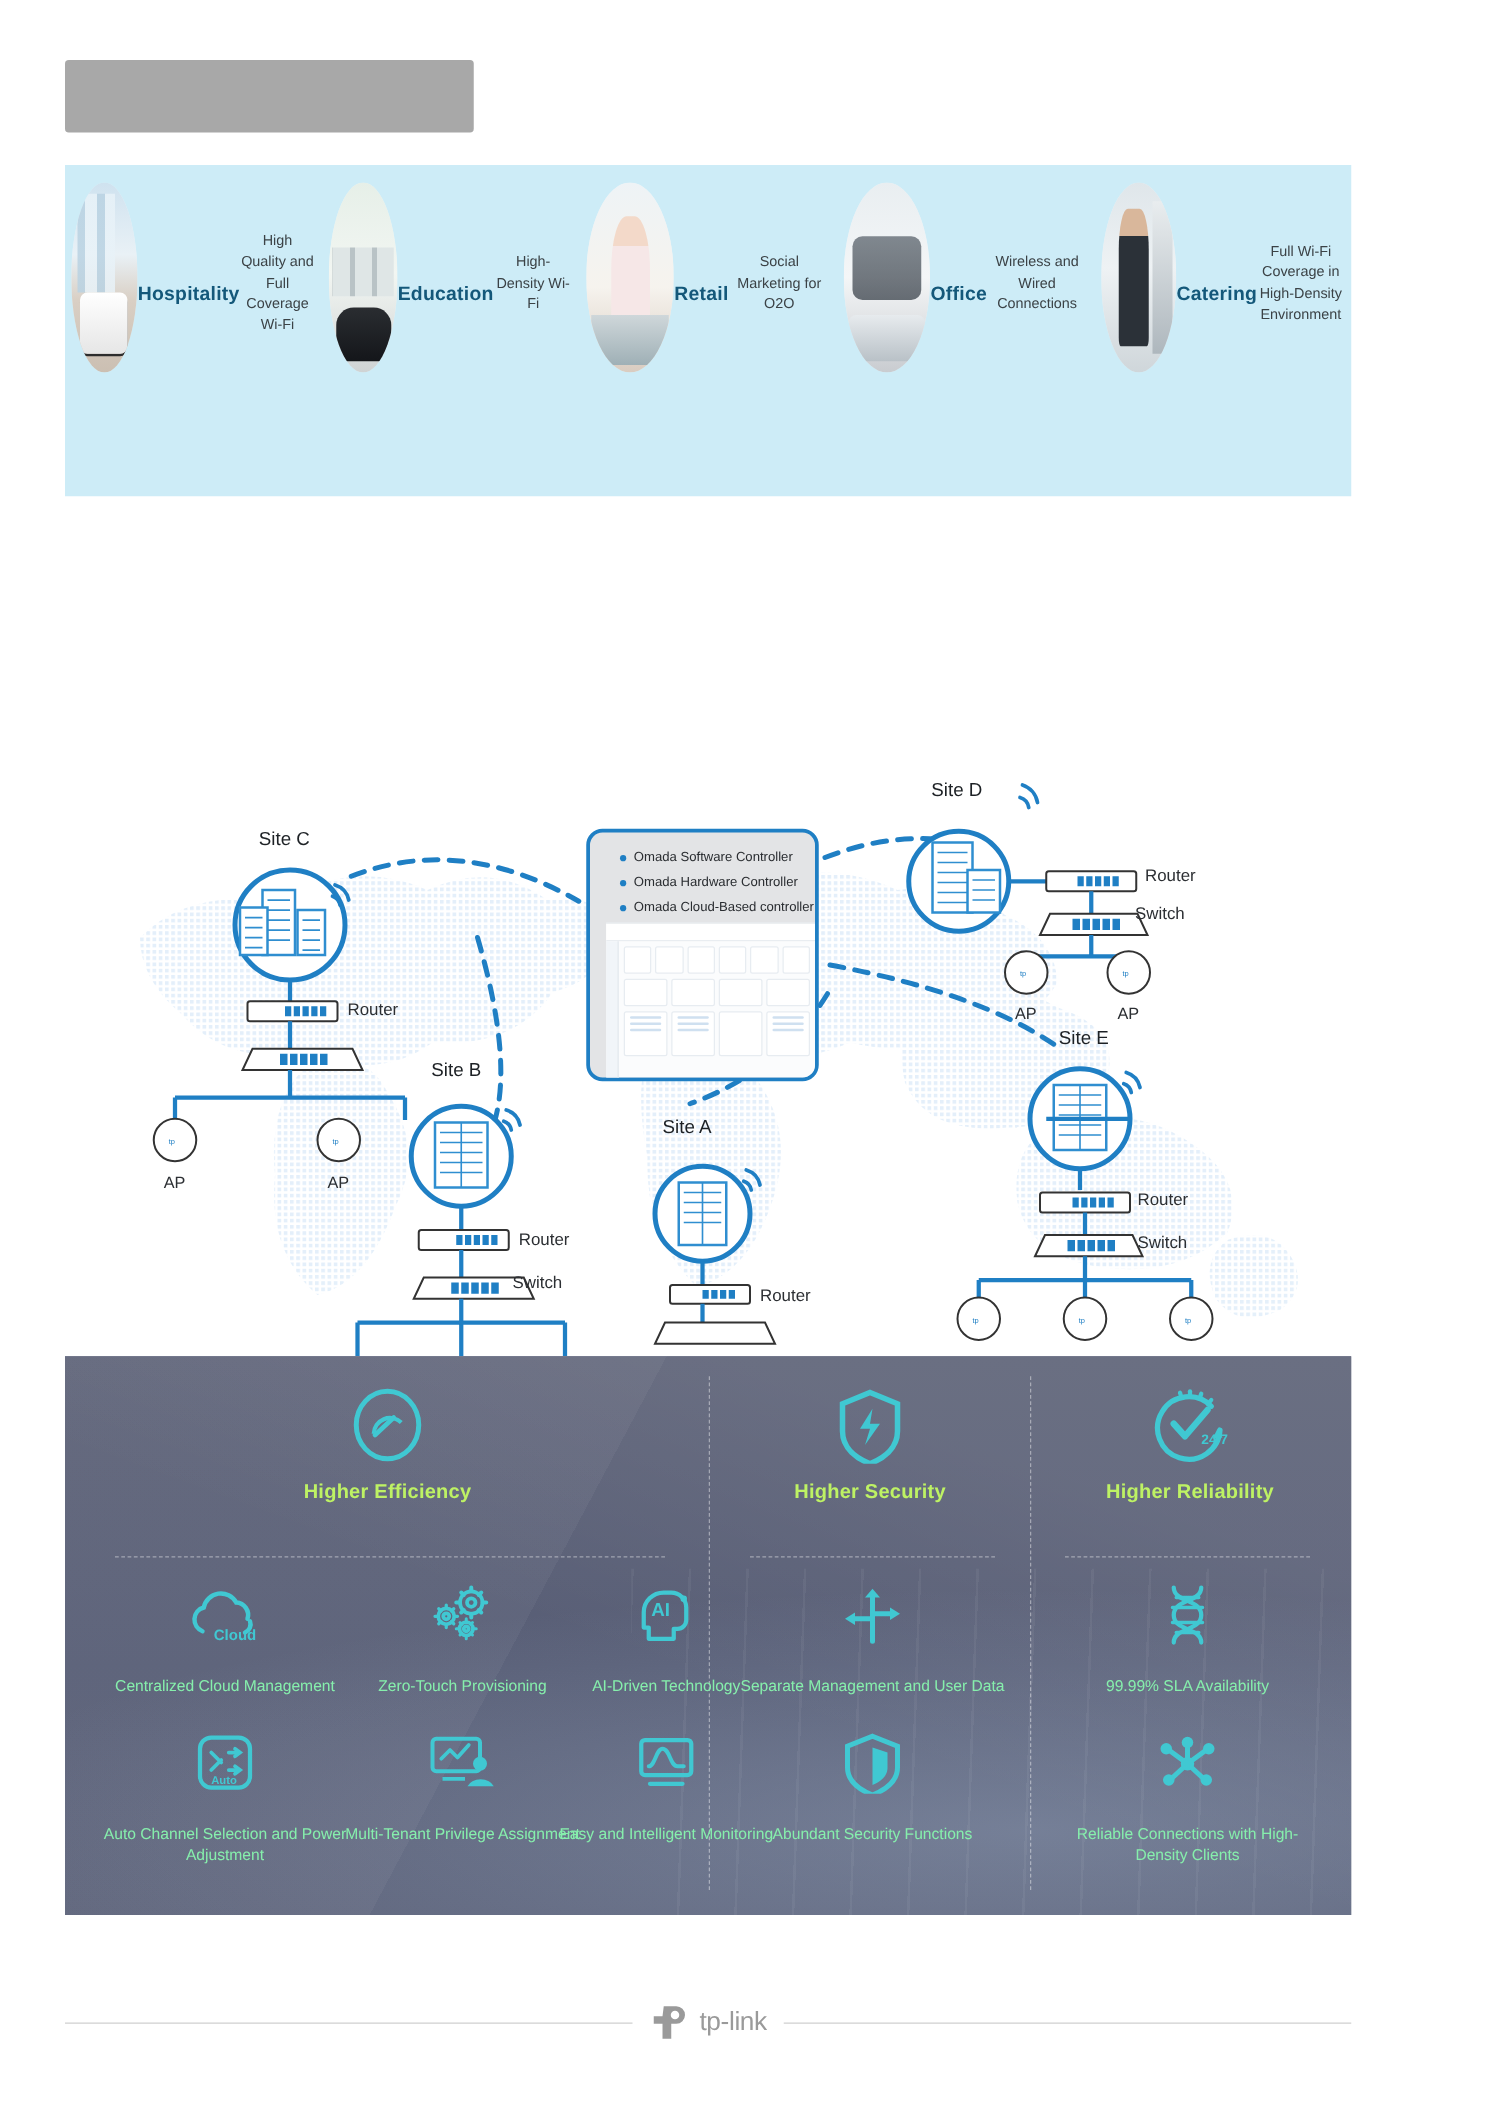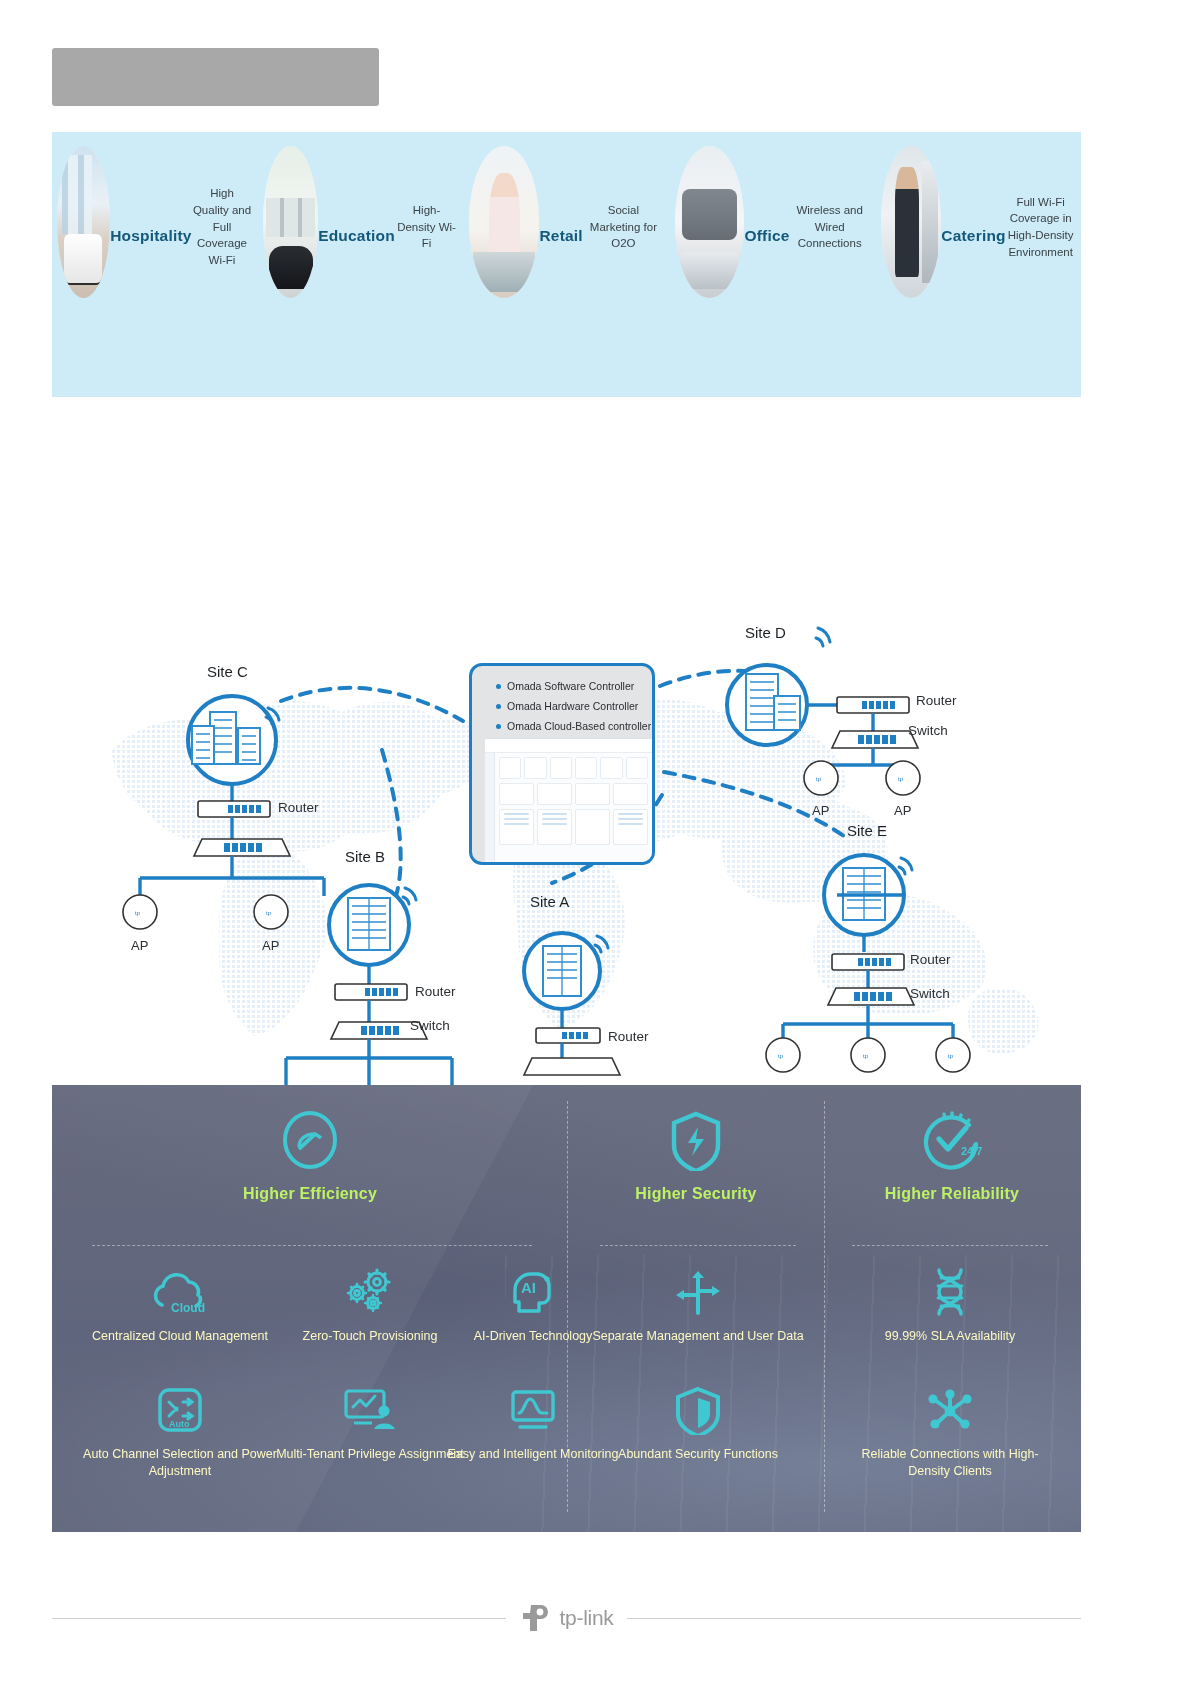--- a/index.html
+++ b/index.html
@@ -119,21 +119,21 @@
   .feat-inner{position:relative;height:100%;}
   .vdiv{position:absolute;top:16px;bottom:20px;width:0;border-left:1px dashed rgba(255,255,255,.42);}
   .hdiv{position:absolute;height:0;border-top:1px dashed rgba(255,255,255,.42);}
 
   .pillar{position:absolute;text-align:center;}
   .pillar-icon{height:66px;display:flex;align-items:center;justify-content:center;}
   .pillar-title{margin-top:12px;font-size:16px;font-weight:bold;color:#bef264;letter-spacing:.2px;}
 
   .fcell{position:absolute;text-align:center;color:#e4e7ee;}
   .fcell-icon{height:50px;display:flex;align-items:flex-end;justify-content:center;}
-  .fcell-label{margin-top:11px;font-size:12.5px;line-height:1.35;color:#fef9c3;}
+  .fcell-label{margin-top:24px;font-size:12.5px;line-height:1.35;color:#86efac;}
 
   
   .footer{position:absolute;left:52px;top:1598px;width:1029px;height:40px;
     display:flex;align-items:center;justify-content:center;gap:14px;}
   .foot-line{flex:1;height:1px;background:#cfcfcf;}
   .foot-logo{display:flex;align-items:center;gap:6px;}
   .foot-text{font-size:21px;color:#9a9a9a;letter-spacing:-.3px;}
 </style>
 </head>
 <body>

